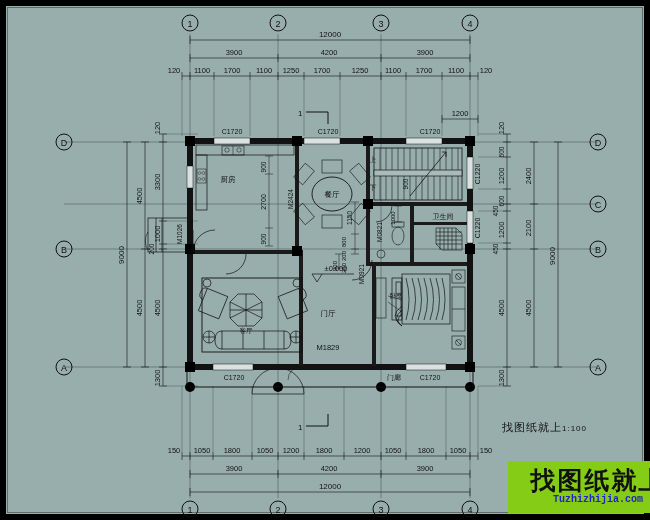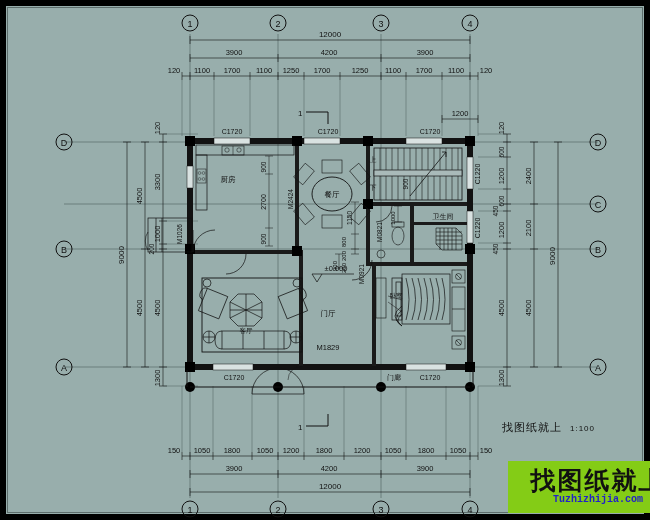--- a/index.html
+++ b/index.html
@@ -5,21 +5,21 @@
   html,body{margin:0;padding:0;background:#000;}
   body{width:650px;height:520px;overflow:hidden;font-family:"Liberation Sans",sans-serif;}
   #frame{position:relative;width:650px;height:520px;background:#98aeac;box-sizing:border-box;border:6px solid #000;}
   #frame:before{content:"";position:absolute;left:1px;top:1px;right:1px;bottom:1px;border:1px solid #5e6e6d;pointer-events:none;}
   .cv{position:absolute;left:0;top:0;width:650px;height:520px;}
   .wm{position:absolute;left:462px;top:455px;width:180px;height:52px;background:#84cc16;display:flex;flex-direction:column;
       align-items:center;justify-content:center;margin-left:40px;}
   .wm .cn{font-size:25px;font-weight:bold;color:#111;letter-spacing:2px;line-height:1;}
   .wm .en{font-size:10px;font-weight:bold;color:#2222c8;font-family:"Liberation Mono",monospace;line-height:1.2;margin-top:1px;}
   .ttl{position:absolute;left:496px;top:414px;font-size:11px;color:#111;letter-spacing:1px;}
-  .ttl .sc{font-size:8px;margin-left:8px;}
+  .ttl .sc{font-size:8px;margin-left:0;}
   svg text{font-family:"Liberation Sans",sans-serif;fill:#111;}
 </style>
 </head>
 <body>
 
 <div id="frame">
 
   <svg class="cv" viewBox="0 0 650 520">
     <defs>
       <g id="axbub">

